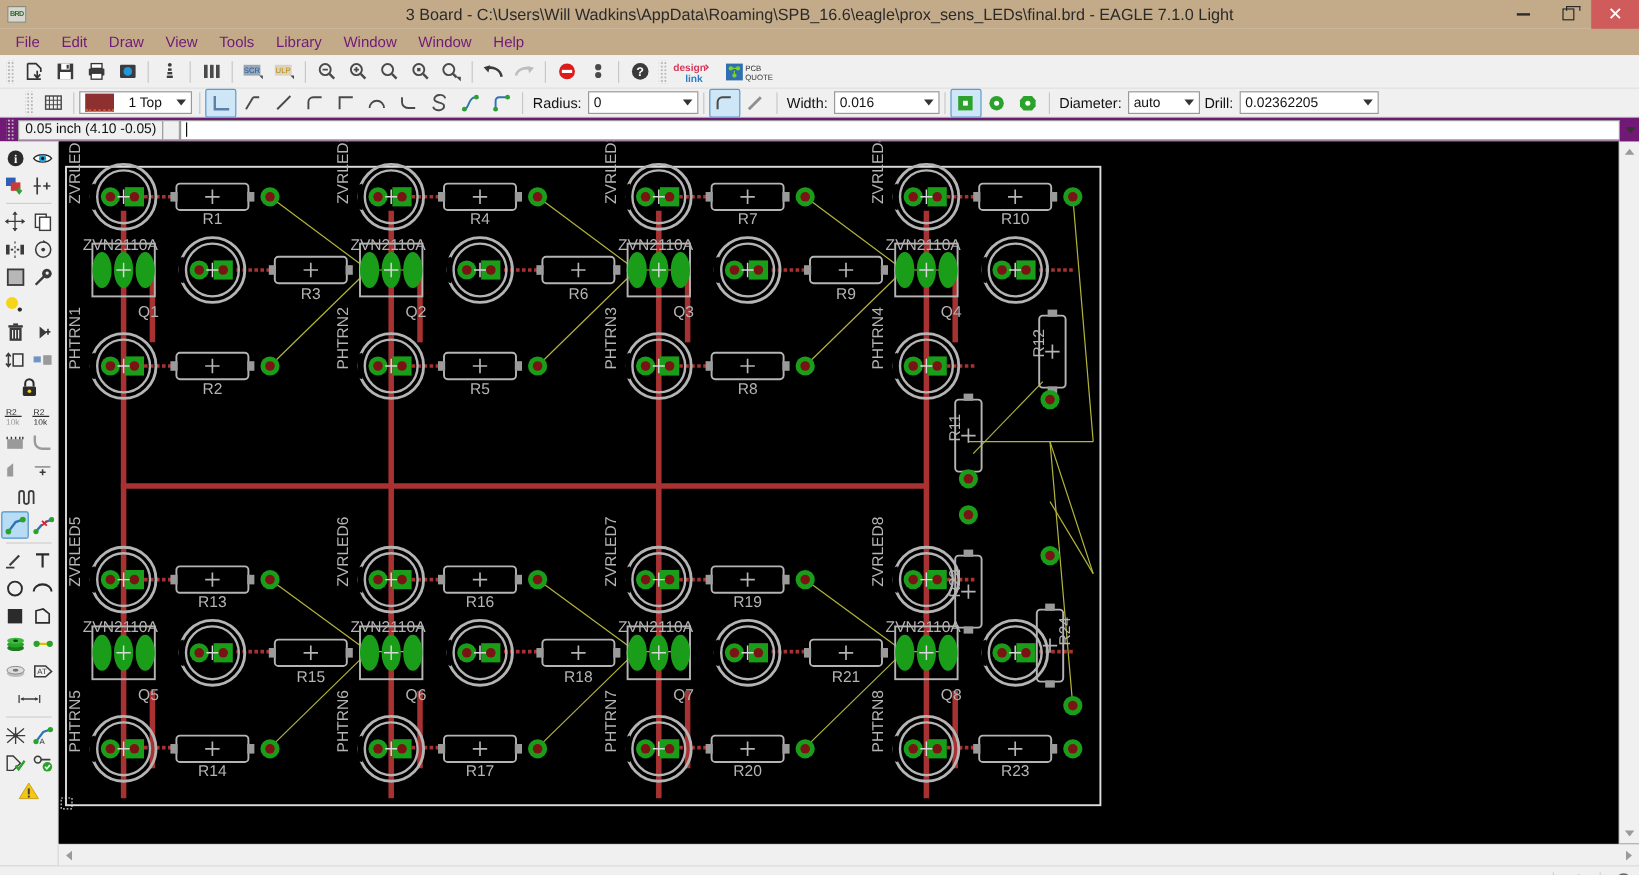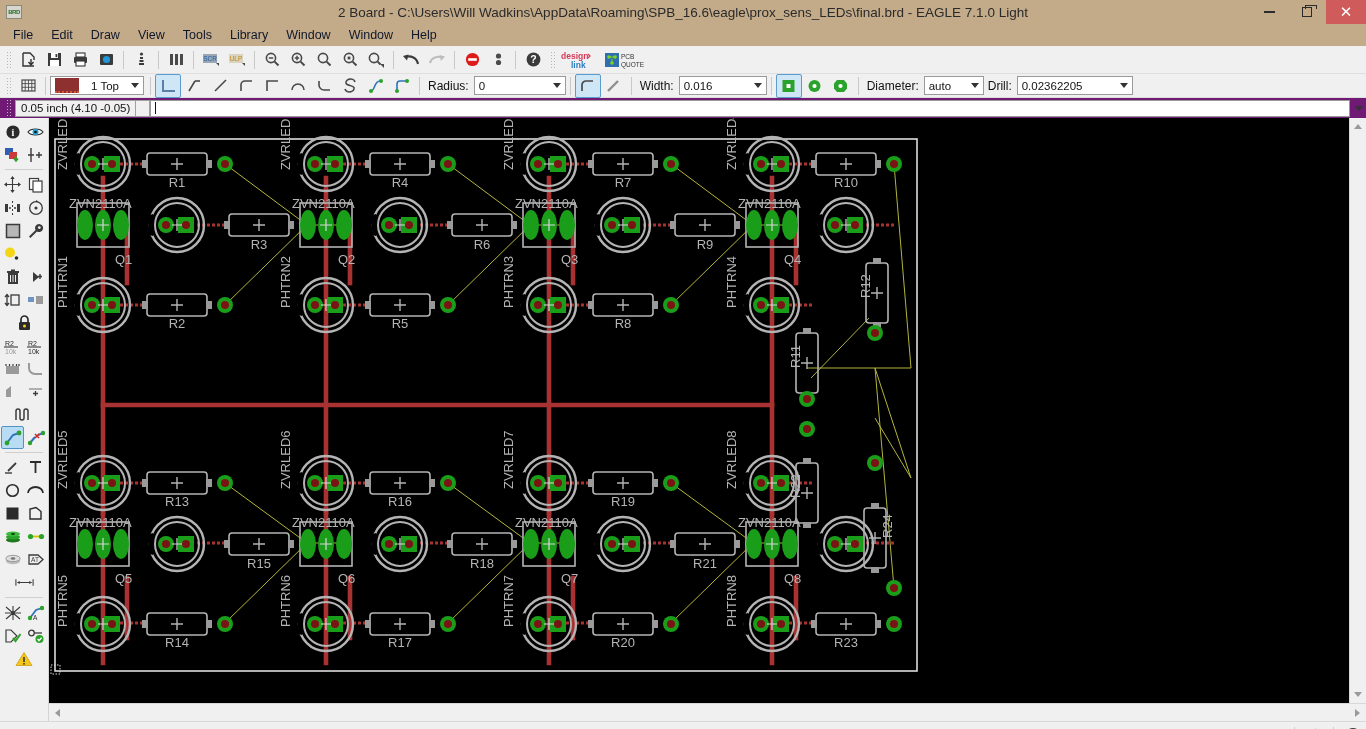--- a/index.html
+++ b/index.html
@@ -39,31 +39,31 @@
   .max-glyph { width: 10px; height: 10px; border: 1.6px solid #2b2b2b; position: relative; }
   .max-glyph:before { content:''; position:absolute; left:2px; top:-3px; width:10px; height:3px; border:1.6px solid #2b2b2b; border-bottom:none;}
   .close-glyph { font-size: 15px; line-height: 1; font-family: "DejaVu Sans", sans-serif; }
 
   
   .menubar {
     height: 22px; background: #c3ab8a;
     display: flex; align-items: center; padding-left: 4px;
   }
   .menu-item {
-    font-size: 12.5px; color: #0f172a;
+    font-size: 12.5px; color: #701a75;
     padding: 2px 9px; line-height: 16px; white-space: nowrap;
   }
 
   
   .toolbar-row {
     background: #f0f0f0; display: flex; align-items: center;
     border-bottom: 1px solid #dfdfdf;
   }
   #toolbar1 { height: 28px; padding-left: 2px; }
-  #toolbar2 { height: 24px; padding-left: 2px; }
+  #toolbar2 { height: 24px; padding-left: 18px; }
   .grip {
     width: 7px; height: 20px; margin: 0 3px; flex: none;
     background-image: radial-gradient(#b6b6b6 38%, transparent 40%);
     background-size: 3px 3px; background-position: 1px 1px;
   }
   .tb-sep { width: 1px; height: 18px; background: #c8c8c8; margin: 0 4px; flex: none; }
   .tbtn {
     width: 26px; height: 24px; display: flex; align-items: center;
     justify-content: center; flex: none; border: 1px solid transparent;
     border-radius: 2px;
@@ -160,21 +160,21 @@
   .st-sep { width: 1px; height: 18px; background: #cccccc; margin: 0 6px; }
   .st-icon { width: 26px; display: flex; align-items: center; justify-content: center; }
 </style>
 </head>
 <body>
 
 <div id="app">
 
   <div class="titlebar">
     <div class="tb-icon">BRD</div>
-    <div class="tb-title">2 Board - C:\Users\Will Wadkins\AppData\Roaming\SPB_16.6\eagle\prox_sens_LEDs\final.brd - EAGLE 7.1.0 Light</div>
+    <div class="tb-title">3 Board - C:\Users\Will Wadkins\AppData\Roaming\SPB_16.6\eagle\prox_sens_LEDs\final.brd - EAGLE 7.1.0 Light</div>
     <div class="tb-buttons">
       <div class="tb-btn">
         <span class="min-glyph"></span>
       </div>
       <div class="tb-btn">
         <span class="max-glyph"></span>
       </div>
       <div class="tb-btn close">
         <span class="close-glyph">✕</span>
       </div>

